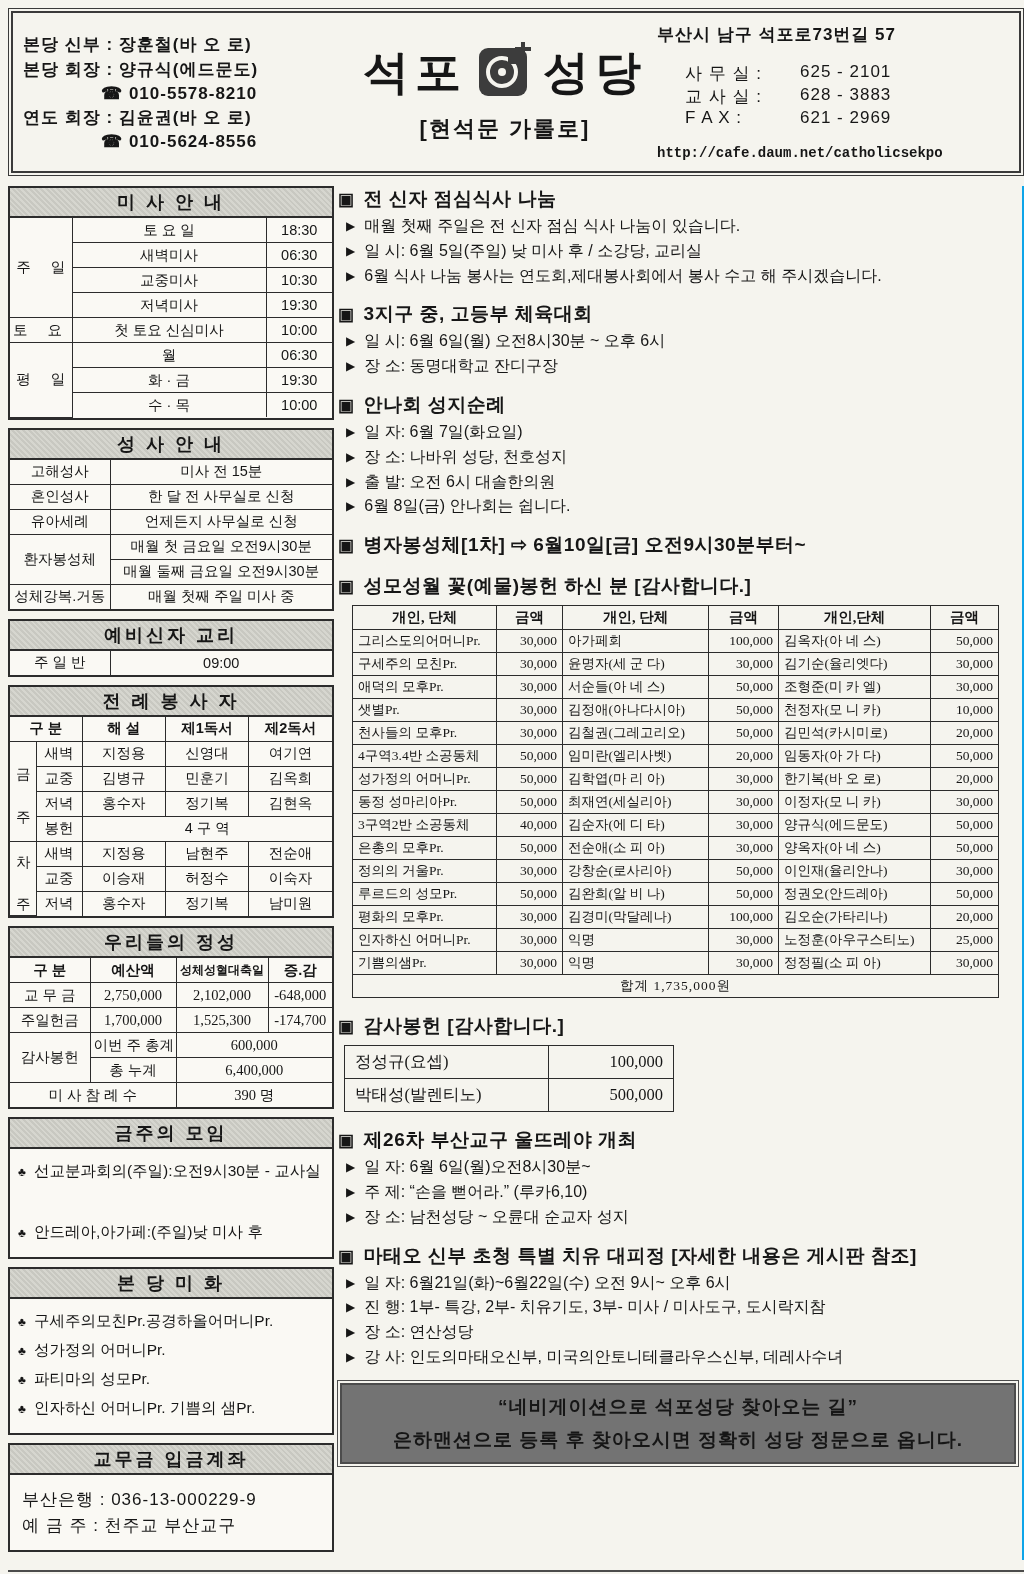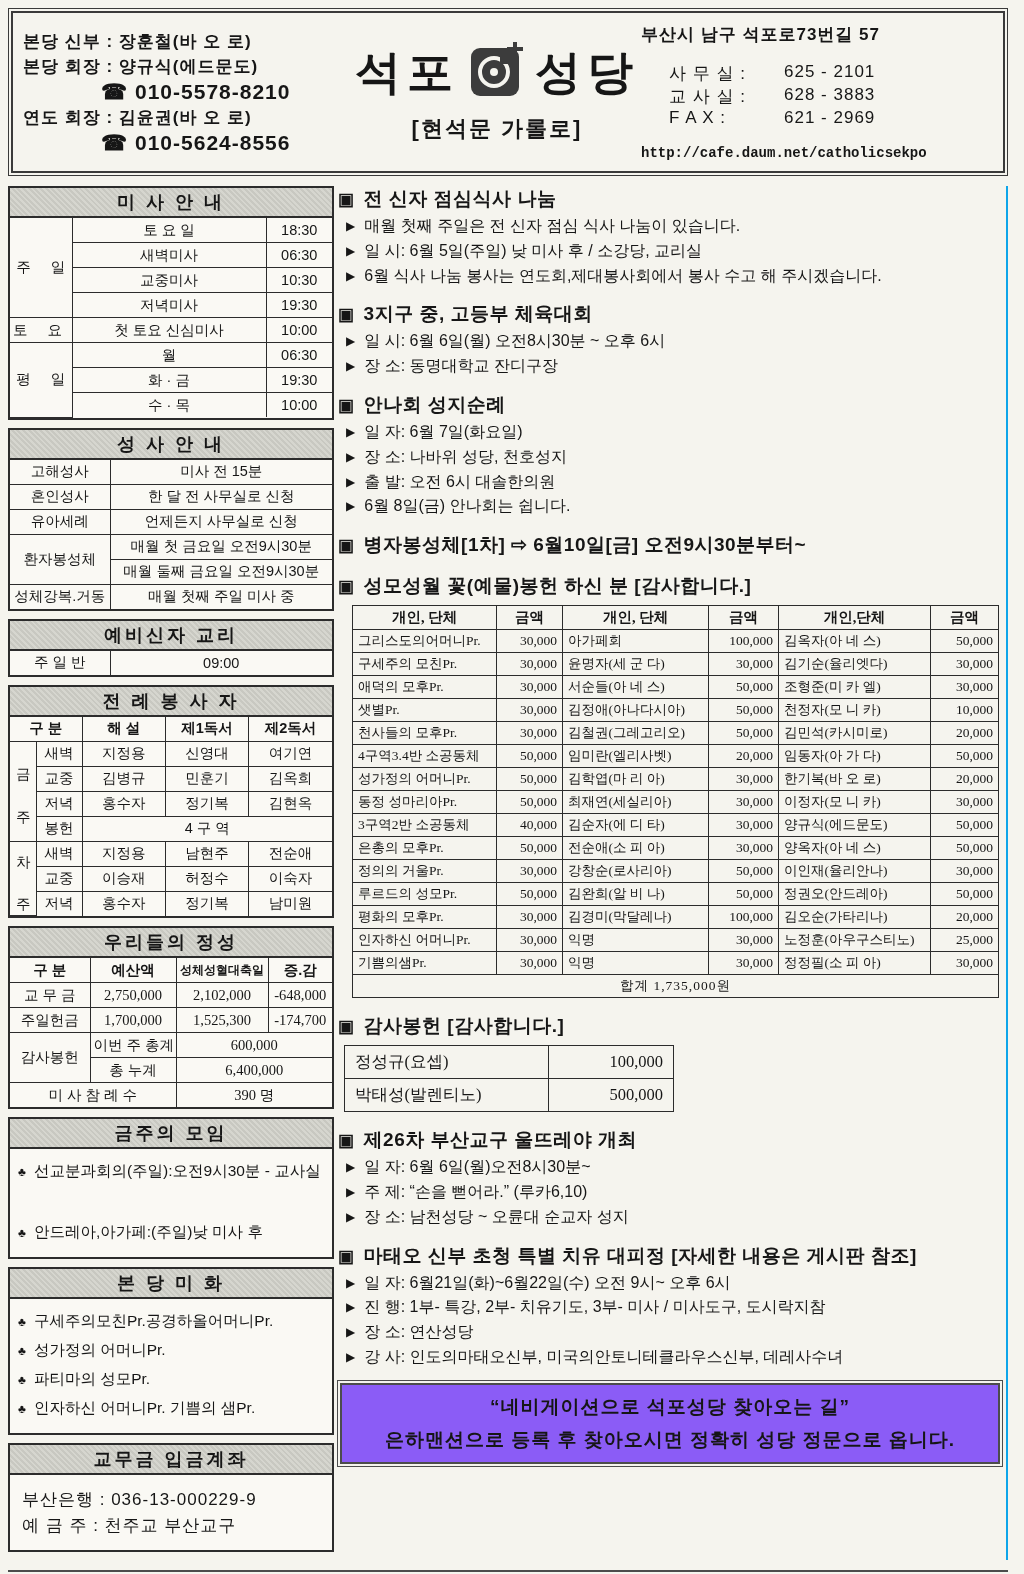--- a/index.html
+++ b/index.html
@@ -1,27 +1,27 @@
 <!DOCTYPE html>
 <html><head>
 <meta charset="utf-8">
 <style>
   html,body{margin:0;padding:0;background:#e8e7e2;}
   .page{
     position:relative;width:1024px;height:1574px;margin:0 auto;
     background:#f5f4ee;color:#161616;box-sizing:border-box;
-    padding:8px 16px 0 8px;overflow:hidden;
+    padding:8px 0 0 8px;overflow:hidden;
     font-family:"Liberation Sans", sans-serif;
   }
   
   .header-box{border:1px solid #3a3a3a;padding:2px;margin-bottom:10px;}
   .header-inner{border:2px solid #3a3a3a;display:flex;align-items:stretch;padding:10px 10px;height:138px;box-sizing:content-box;}
   .header-left{width:330px;display:flex;flex-direction:column;justify-content:center;gap:2px;}
   .contact-row{font-size:17px;font-weight:600;letter-spacing:1px;white-space:nowrap;}
-  .contact-phone{font-size:21px;font-weight:600;padding-left:78px;letter-spacing:1px;}
+  .contact-phone{font-size:17px;font-weight:600;padding-left:78px;letter-spacing:1px;}
   .header-center{flex:1;display:flex;flex-direction:column;align-items:center;justify-content:center;}
   .title-row{display:flex;align-items:center;gap:10px;}
   .church-title{font-size:46px;font-weight:900;letter-spacing:6px;}
   .church-subtitle{font-size:22px;font-weight:800;margin-top:8px;letter-spacing:2px;}
   .header-right{width:352px;display:flex;flex-direction:column;justify-content:space-between;gap:3px;}
   .hr-address{font-size:17px;font-weight:700;letter-spacing:1px;white-space:nowrap;}
   .phone-row{font-size:17px;font-weight:400;display:flex;gap:10px;padding-left:28px;letter-spacing:1px;}
   .ph-label{width:105px;display:inline-block;}
   .hr-web{font-family:"Liberation Mono", monospace;font-size:14px;font-weight:600;margin-top:2px;white-space:nowrap;}
   
@@ -70,21 +70,21 @@
   .don-amt{text-align:right;}
   .don-total{text-align:center;font-size:15px;letter-spacing:1px;}
   
   .thanks-table{border-collapse:collapse;width:330px;margin:6px 0 0 6px;font-family:"Liberation Serif", serif;}
   .thanks-table td{border:1px solid #2c2c2c;font-size:16.5px;padding:5px 10px;}
   .thanks-name{text-align:left;width:62%;}
   .thanks-amt{text-align:right;}
   
   .nav-box{
     border:2px solid #4c4c4c;outline:1px solid #4c4c4c;outline-offset:2px;
-    background:#8b5cf6;text-align:center;padding:9px 4px;margin:6px 2px 4px 2px;
+    background:#737373;text-align:center;padding:9px 4px;margin:6px 2px 4px 2px;
   }
   .nav-line1{font-weight:800;font-size:19px;letter-spacing:1px;}
   .nav-line2{font-weight:800;font-size:19px;letter-spacing:1px;margin-top:7px;}
   
   .footer{border-top:2px solid #4c4c4c;margin-top:10px;display:flex;gap:16px;align-items:center;padding:10px 2px 0 26px;}
 </style>
 </head>
 <body>
 
 <div class="page">

